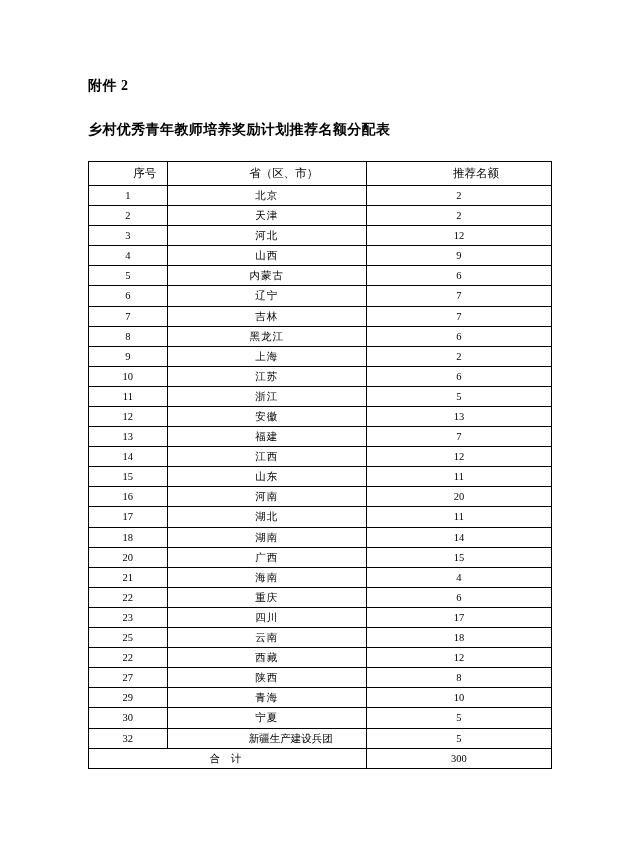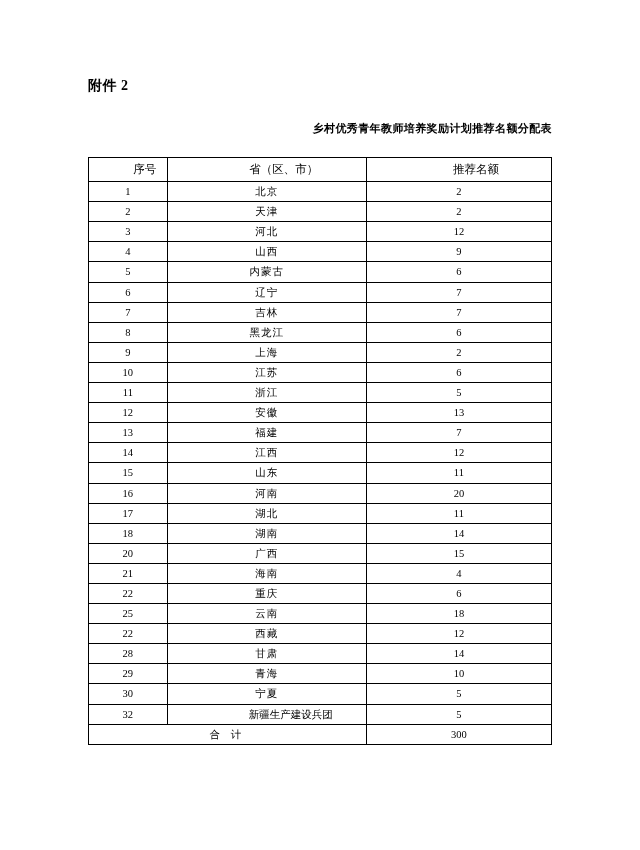--- a/index.html
+++ b/index.html
@@ -24,23 +24,23 @@
   }
   .attachment-label {
     font-family: "Liberation Serif", serif;
     font-size: 14px;
     font-weight: 600;
     letter-spacing: 0.5px;
     margin: 0 0 26px 0;
     line-height: 1.2;
   }
   .doc-title {
-    text-align: right;
-    font-family: "Liberation Serif", serif;
-    font-size: 11px;
+    text-align: left;
+    font-family: "Liberation Serif", serif;
+    font-size: 14px;
     font-weight: bold;
     letter-spacing: 0.4px;
     margin: 0 0 22px 0;
     line-height: 1.3;
   }
   table.alloc-table {
     border-collapse: collapse;
     width: 100%;
     table-layout: fixed;
     font-size: 10.5px;
@@ -206,33 +206,38 @@
           <td>21</td>
           <td class="cell-prov">海南</td>
           <td>4</td>
         </tr>
         <tr>
           <td>22</td>
           <td class="cell-prov">重庆</td>
           <td>6</td>
         </tr>
         <tr>
+          <td>23</td>
+          <td class="cell-prov">四川</td>
+          <td>17</td>
+        </tr>
+        <tr>
           <td>25</td>
           <td class="cell-prov">云南</td>
           <td>18</td>
         </tr>
         <tr>
           <td>22</td>
           <td class="cell-prov">西藏</td>
           <td>12</td>
         </tr>
         <tr>
-          <td>28</td>
-          <td class="cell-prov">甘肃</td>
-          <td>14</td>
+          <td>27</td>
+          <td class="cell-prov">陕西</td>
+          <td>8</td>
         </tr>
         <tr>
           <td>29</td>
           <td class="cell-prov">青海</td>
           <td>10</td>
         </tr>
         <tr>
           <td>30</td>
           <td class="cell-prov">宁夏</td>
           <td>5</td>

